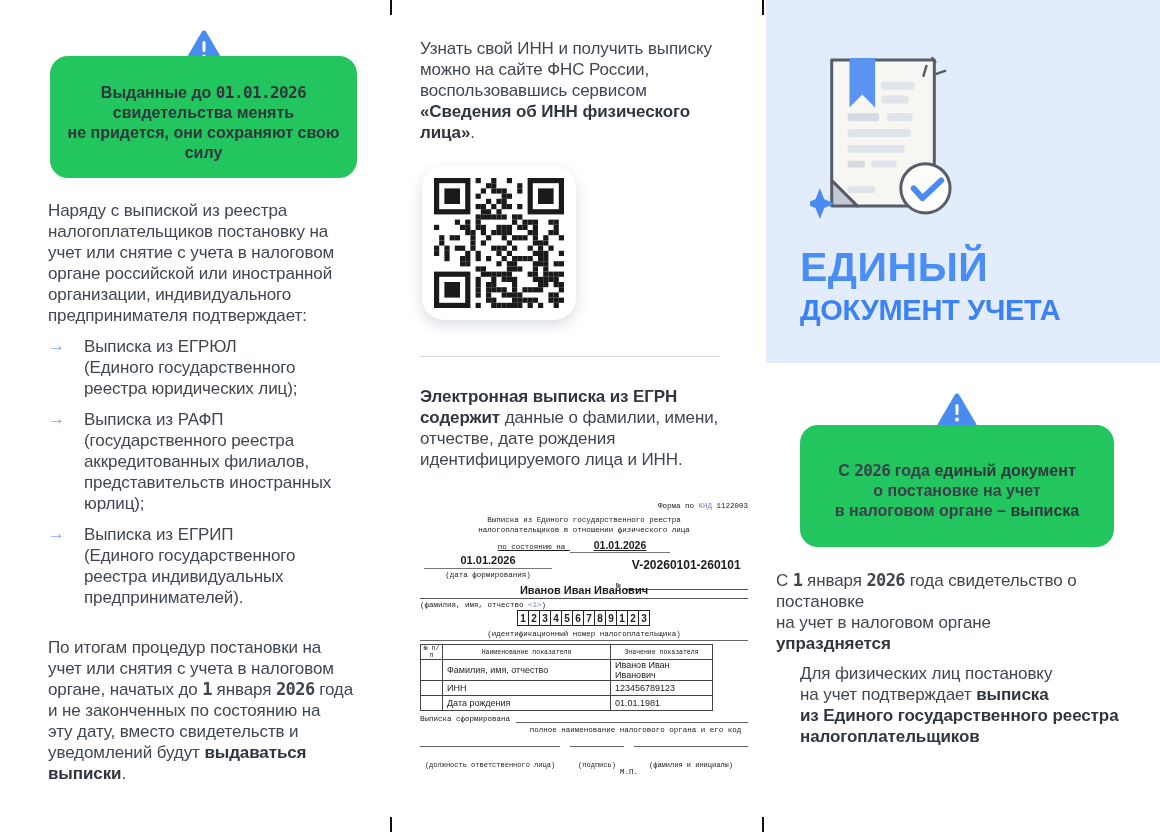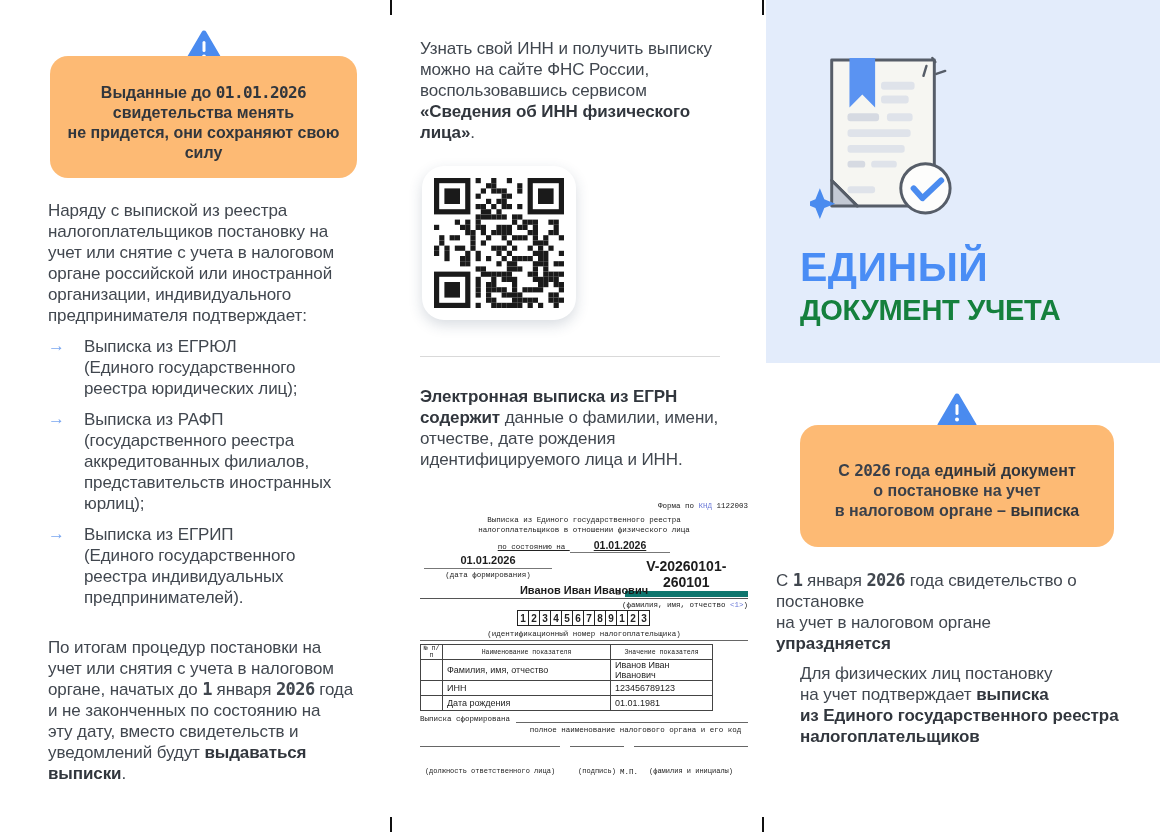--- a/index.html
+++ b/index.html
@@ -8,21 +8,21 @@
     position:relative; width:1160px; height:832px; background:#fff; overflow:hidden;
     font-family:"Liberation Sans", sans-serif; color:#41474f;
   }
   .txt { white-space:pre-line; font-size:17px; line-height:21px; letter-spacing:-0.1px; }
   .b { font-weight:700; color:#31363d; }
   .acc { color:#6a79d8; }
   .digi { font-family:"DejaVu Sans Mono", monospace; font-weight:700; letter-spacing:-0.6px; }
   .abs { position:absolute; }
 
   
-  .callout { background:#fdba74; border-radius:18px; text-align:center;
+  .callout { background:#22c55e; border-radius:18px; text-align:center;
              font-weight:700; color:#3a404a; font-size:16px; line-height:20px; white-space:pre-line; }
   .tri { position:absolute; }
 
   
   .arrow-item { display:flex; margin-bottom:10px; }
   .arrow-item .arr { color:#79a6f0; width:36px; flex:0 0 36px; font-size:17px; }
 
   
   .qr-card { position:absolute; left:422px; top:166px; width:154px; height:154px;
              background:#fff; border-radius:22px; box-shadow:0 5px 14px rgba(40,60,90,.18);
@@ -35,50 +35,50 @@
           font-family:"Liberation Mono", monospace; font-size:7.5px; color:#222; }
   .form .sans { font-family:"Liberation Sans", sans-serif; font-weight:700; color:#1c1c1c; }
   .f-knd { position:absolute; top:4px; right:0; }
   .f-title { position:absolute; top:17px; width:100%; text-align:center; line-height:10px; white-space:pre-line; }
   .f-asof { position:absolute; top:41px; width:100%; text-align:center;text-decoration:underline; }
   .f-asof .val { font-size:10.5px; border-bottom:1px solid #777; padding:0 24px 1px 24px; }
   .f-date { position:absolute; top:56px; left:4px; width:128px; }
   .f-date .val { display:block; text-align:center; font-size:11px; border-bottom:1px solid #777; padding-bottom:2px; }
   .f-date .cap { display:block; text-align:center; margin-top:2px; }
   .f-num { position:absolute; top:60px; right:0; width:132px; display:flex; align-items:flex-end; }
-  .f-num .val { flex:1; text-align:center; font-size:14px; border-bottom:6px solid #0f766e; margin-left:4px; padding-bottom:1px; }
+  .f-num .val { flex:1; text-align:center; font-size:12px; border-bottom:1px solid #0f766e; margin-left:4px; padding-bottom:17px; }
   .f-name { position:absolute; top:86px; width:100%; }
   .f-name .val { display:block; text-align:center; font-size:11px; border-bottom:1px solid #555; padding-bottom:2px; }
-  .f-name .cap { display:block; text-align:right; margin-top:2px; }
+  .f-name .cap { display:block; text-align:left; margin-top:2px; }
   .f-inn { position:absolute; top:112px; width:100%; display:flex; justify-content:center; }
   .f-inn span { width:12px; height:16px; border:1px solid #222; margin-left:-1px;
                 display:flex; align-items:center; justify-content:center;
                 font-family:"Liberation Sans", sans-serif; font-weight:700; font-size:10px; background:#fff; }
   .f-inncap { position:absolute; top:132px; width:100%; text-align:center; }
   .f-line { position:absolute; top:142px; width:100%; border-top:1px solid #666; }
   .f-table { position:absolute; top:146px; border-collapse:collapse; }
   .f-table th, .f-table td { border:1px solid #444; }
   .f-table th { font-weight:400; font-size:6.5px; font-family:"Liberation Mono", monospace; height:12px; padding:0 2px; }
   .f-table td { font-family:"Liberation Sans", sans-serif; font-weight:400; font-size:9px; height:15px; padding:0 4px; color:#1d1d1d; }
   .c1 { width:22px; } .c2 { width:168px; } .c3 { width:102px; }
   .f-formed { position:absolute; top:216px; width:100%; display:flex; align-items:flex-end; }
   .f-formed .uline { flex:1; border-bottom:1px solid #666; height:9px; margin-left:6px; }
   .f-formedcap { position:absolute; top:228px; left:103px; width:225px; text-align:center; }
   .f-signs { position:absolute; top:240px; width:100%; display:flex; }
   .f-signs .sig { display:flex; flex-direction:column; }
   .f-signs .line { border-bottom:1px solid #666; height:9px; }
-  .f-signs .cap { text-align:center; font-size:7px; margin-top:20px; }
+  .f-signs .cap { text-align:center; font-size:7px; margin-top:14px; }
   .f-stamp { position:absolute; top:270px; left:200px; }
 
   
   .panel { position:absolute; left:766px; top:0; width:394px; height:363px; background:#e3ecfb; }
   .title-blue { position:absolute; left:800px; top:244px; font-size:41px; font-weight:700;
                 color:#4a8df5; letter-spacing:0.5px; }
   .title-black { position:absolute; left:800px; top:294px; font-size:29px; font-weight:700;
-                 color:#15803d; letter-spacing:-0.3px; }
+                 color:#3b82f6; letter-spacing:-0.3px; }
 
   
   .mark-v { position:absolute; width:2px; height:15px; background:#101010; }
   .mark-h { position:absolute; width:14px; height:2px; background:#101010; }
 </style>
 </head>
 <body>
 
 <div class="page">
 

